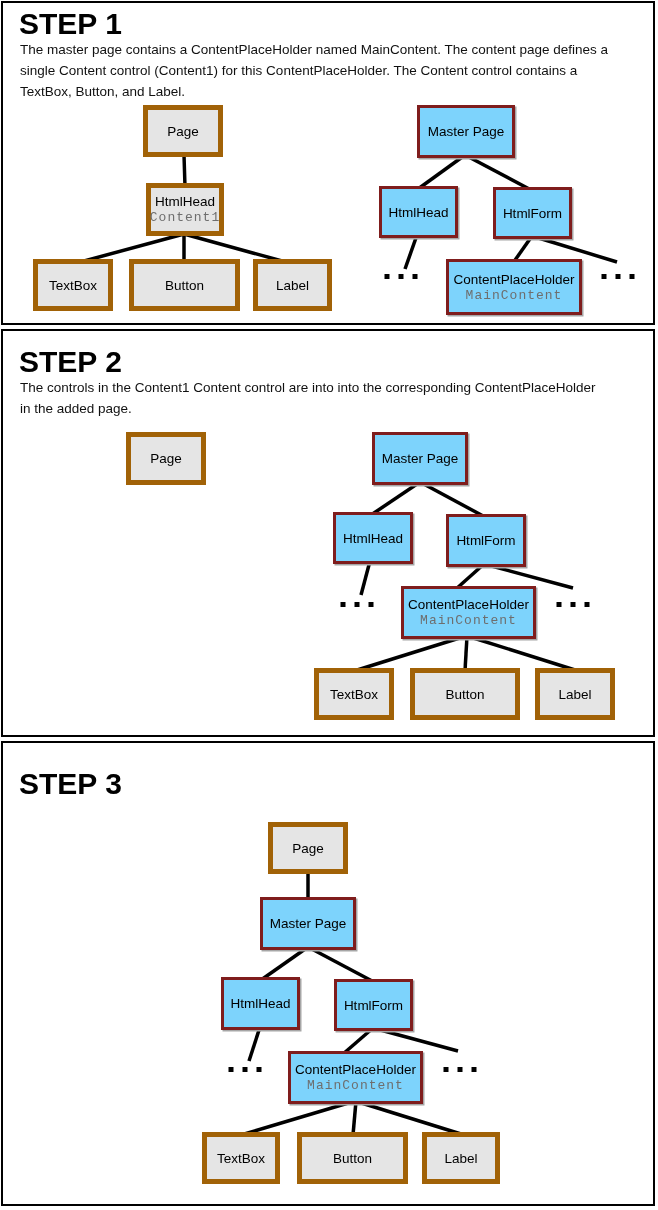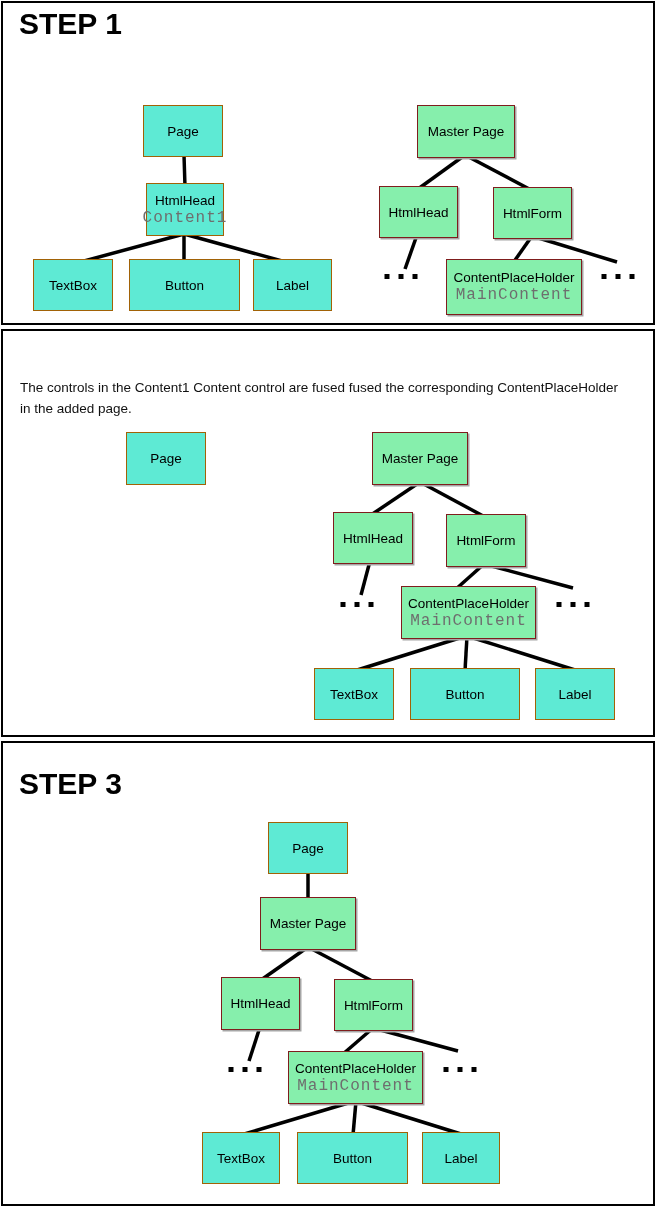--- a/index.html
+++ b/index.html
@@ -5,34 +5,39 @@
   * { margin:0; padding:0; box-sizing:border-box; }
   body { background:#ffffff; font-family:"Liberation Sans", sans-serif; }
   .stage { position:relative; width:658px; height:1210px; background:#ffffff; overflow:hidden; }
   .panel { position:absolute; left:1px; width:654px; border:2px solid #000000; background:#ffffff; }
   .panel-inner { position:relative; width:530px; height:100%;padding-left:42px; }
   .step-heading { position:absolute; left:16px; font-size:30px; font-weight:bold; color:#000000; letter-spacing:0; }
   .desc { position:absolute; left:17px; width:625px; font-size:13.5px; line-height:21px; color:#111111; }
   .wires { position:absolute; left:0; top:0; z-index:1; }
   .wires line { stroke:#000000; stroke-width:3.5; }
   .node { position:absolute; z-index:2; display:flex; flex-direction:column; align-items:center; justify-content:center;
-          background:#5eead4; border:1px solid #a16207; font-size:13.5px; color:#000000; text-align:center; }
-  .node.orange { background:#86efac; border:1px solid #7f1d1d; box-shadow:1.5px 1.5px 0 #a6a6a6; }
-  .node .sub { font-family:"Liberation Mono", monospace; font-size:16px; color:#6E6E6E; letter-spacing:1px; margin-top:1px; }
+          background:#e5e5e5; border:5px solid #a16207; font-size:13.5px; color:#000000; text-align:center; }
+  .node.orange { background:#7dd3fc; border:3px solid #7f1d1d; box-shadow:1.5px 1.5px 0 #a6a6a6; }
+  .node .sub { font-family:"Liberation Mono", monospace; font-size:13px; color:#6E6E6E; letter-spacing:1px; margin-top:1px; }
   .dots { position:absolute; z-index:2; display:flex; gap:9px; transform:translateX(-50%); }
   .dots i { display:block; width:5px; height:5px; background:#000000; }
 </style>
 </head>
 <body>
 
 <div class="stage">
 
   <div class="panel" style="top:1px;height:324px;">
     <div class="panel-inner">
       <div class="step-heading" style="top:4px;">STEP 1</div>
+      <div class="desc" style="top:36px;">
+        <div>The master page contains a ContentPlaceHolder named MainContent. The content page defines a</div>
+        <div>single Content control (Content1) for this ContentPlaceHolder. The Content control contains a</div>
+        <div>TextBox, Button, and Label.</div>
+      </div>
 
       <svg class="wires" width="650" height="320">
         <line x1="181" y1="152" x2="182" y2="184"></line>
         <line x1="181" y1="231" x2="70" y2="261"></line>
         <line x1="181" y1="231" x2="181" y2="261"></line>
         <line x1="181" y1="231" x2="290" y2="261"></line>
         <line x1="462" y1="152" x2="415" y2="186"></line>
         <line x1="462" y1="152" x2="530" y2="188"></line>
         <line x1="414" y1="232" x2="402" y2="266"></line>
         <line x1="529" y1="233" x2="510" y2="260"></line>
@@ -76,22 +81,23 @@
       <div class="dots" style="left:615px;top:271px;" aria-label="...">
           <i></i>
           <i></i>
           <i></i>
         </div>
     </div>
   </div>
 
   <div class="panel" style="top:329px;height:408px;">
     <div class="panel-inner">
+      <div class="step-heading" style="top:14px;">STEP 2</div>
       <div class="desc" style="top:46px;">
-        <div>The controls in the Content1 Content control are fused fused the corresponding ContentPlaceHolder</div>
+        <div>The controls in the Content1 Content control are into into the corresponding ContentPlaceHolder</div>
         <div>in the added page.</div>
       </div>
 
       <svg class="wires" width="650" height="404">
         <line x1="417" y1="151" x2="368" y2="184"></line>
         <line x1="417" y1="151" x2="482" y2="186"></line>
         <line x1="367" y1="230" x2="358" y2="264"></line>
         <line x1="481" y1="233" x2="453" y2="258"></line>
         <line x1="481" y1="233" x2="570" y2="257"></line>
         <line x1="463" y1="305" x2="351" y2="340"></line>

